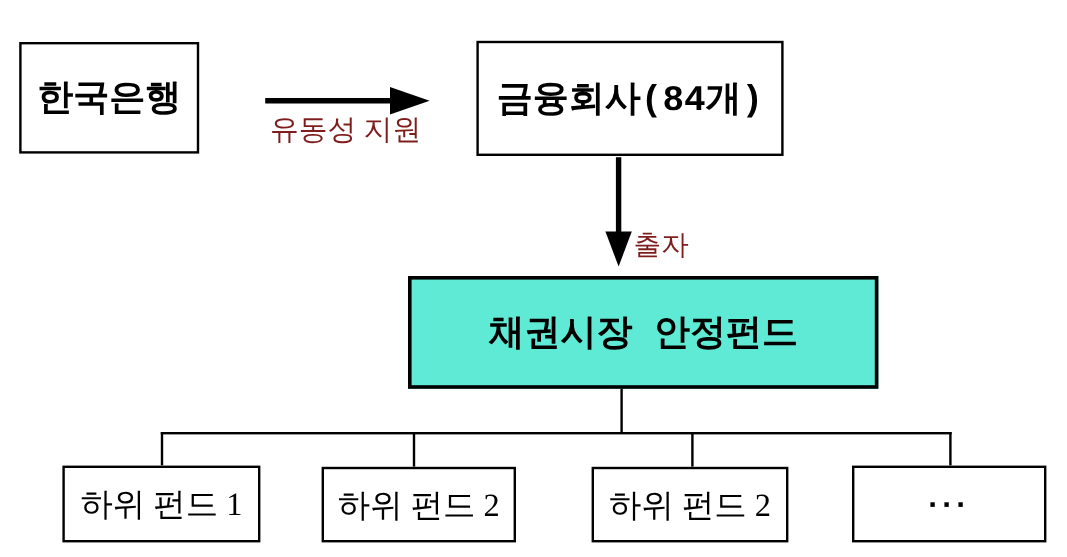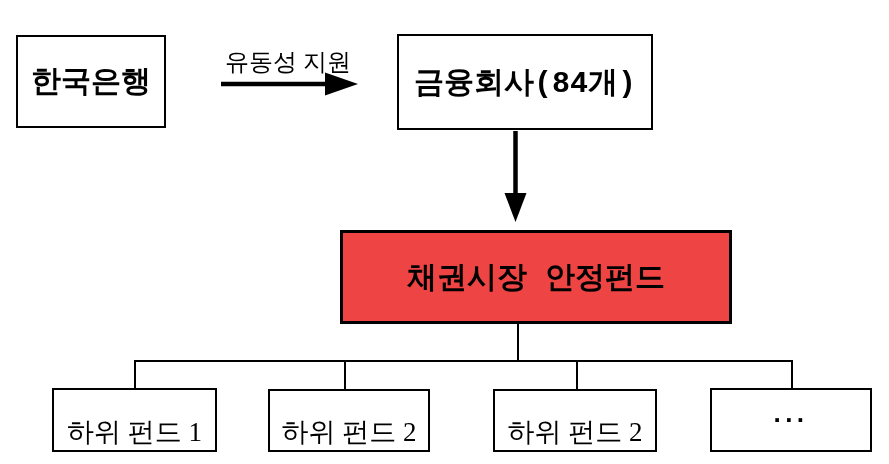--- a/index.html
+++ b/index.html
@@ -26,41 +26,41 @@
     font-family: Liberation Mono, monospace;
     font-weight: 700;
     font-size: 30px;
     letter-spacing: 0px;
     align-items: center;
   }
   .node.serif {
     font-family: "Liberation Serif", "DejaVu Serif", serif;
     font-weight: 400;
     font-size: 27px;
-    align-items: flex-end;
   }
   #node-bank          { left: 16px;  top: 35px;  width: 150px; height: 93px; }
   #node-financial     { left: 397px; top: 34px;  width: 256px; height: 96px; }
   #node-fund {
     left: 340px; top: 230px; width: 392px; height: 94px;
-    background: #ef4444;
+    background: #5eead4;
     border-width: 3px;
   }
   #node-sub1 { left: 52px;  top: 388px; width: 165px; height: 64px; }
   #node-sub2 { left: 268px; top: 389px; width: 162px; height: 63px; }
   #node-sub3 { left: 493px; top: 389px; width: 164px; height: 63px; }
   #node-sub4 {
     left: 710px; top: 388px; width: 162px; height: 64px;
     font-family: "Liberation Sans", "DejaVu Sans", sans-serif;
     font-weight: 700; font-size: 26px; letter-spacing: 3px;
   }
   .edge-label {
     position: absolute;
     font-family: "Liberation Serif", "DejaVu Serif", serif;
-    color: #000000;
+    color: #7f1d1d;
+    margin-top: 46px;
   }
   #label-liquidity {
     left: 218px; top: 46px; width: 140px;
     font-size: 24px;
     text-align: center;
     white-space: nowrap;
   }
   #label-investment {
     left: 528px; top: 145px;
     font-size: 23px;
@@ -105,20 +105,21 @@
     <line x1="1" y1="16" x2="110" y2="16" stroke="#000000" stroke-width="4.5"></line>
     <polygon points="105,4.5 138,16 105,27.5" fill="#000000"></polygon>
   </svg>
 
   <svg class="arrow-svg" id="arrow-investment" viewBox="0 0 30 92">
     <line x1="14.5" y1="0" x2="14.5" y2="66" stroke="#000000" stroke-width="4.5"></line>
     <polygon points="3.5,62 25.5,62 14.5,91" fill="#000000"></polygon>
   </svg>
 
   <div class="edge-label" id="label-investment">
+    <span>출자</span>
   </div>
 
   <div class="node title-bold" id="node-fund">
     <span>채권시장 안정펀드</span>
   </div>
 
   <div class="connector" id="conn-stem"></div>
   <div class="connector" id="conn-rail"></div>
   <div class="connector" id="conn-stub1"></div>
   <div class="connector" id="conn-stub2"></div>

